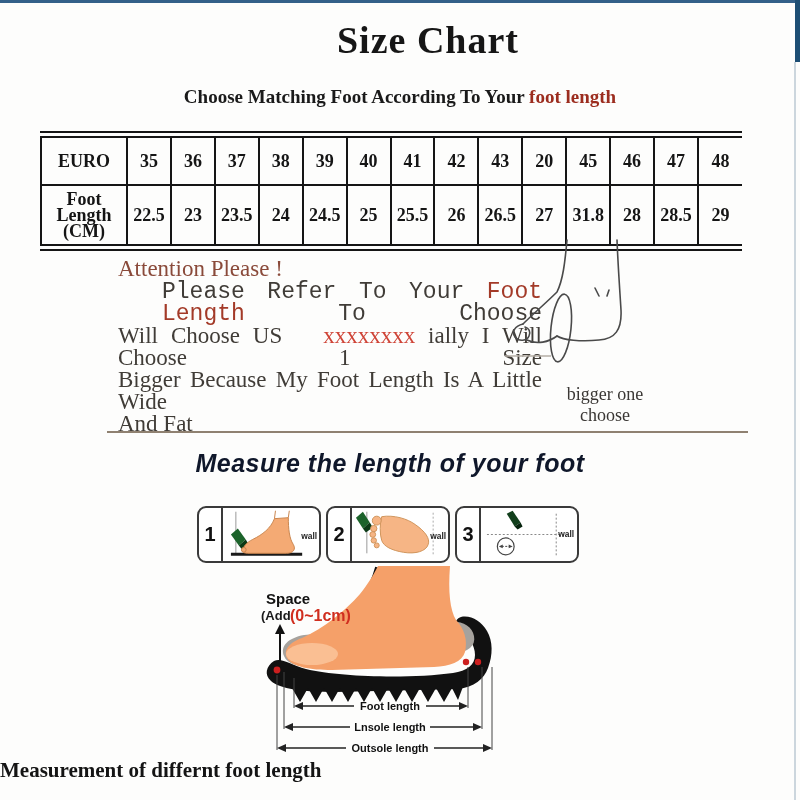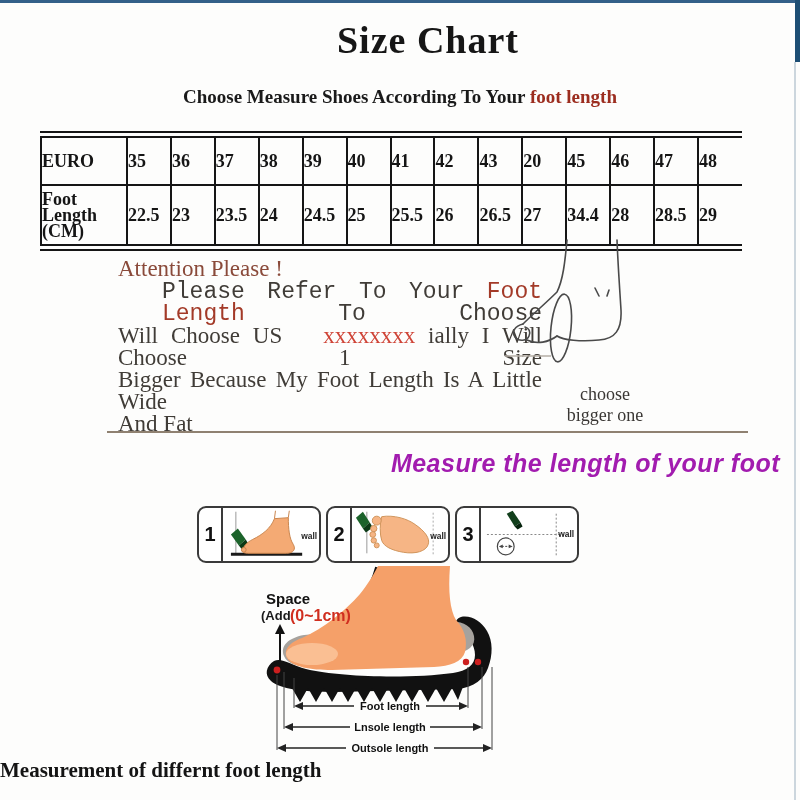--- a/index.html
+++ b/index.html
@@ -10,21 +10,21 @@
   .rightedge{position:absolute;right:4px;top:62px;width:2px;height:738px;background:#ccd6dd;}
 
   .title{position:absolute;left:0;top:18px;width:800px;text-align:center;
          font-size:38px;font-weight:bold;color:#161616;letter-spacing:1px;margin-left:28px;}
   .subtitle{position:absolute;left:0;top:86px;width:800px;text-align:center;
             font-size:19px;font-weight:bold;color:#1a1a1a;}
   .subtitle .hl{color:#9c2d1f;}
 
   table.size-table{position:absolute;left:40px;top:131px;width:702px;table-layout:fixed;
        border-collapse:collapse;border-top:7px double #151515;border-bottom:7px double #151515;}
-  table.size-table td{border:2px solid #151515;vertical-align:middle;
+  table.size-table td{border:2px solid #151515;text-align:center;vertical-align:middle;
        font-weight:bold;font-size:18px;color:#151515;padding:0;}
   table.size-table td:first-child{width:84px;}
   table.size-table td:last-child{border-right:none;}
   tr.r1 td{height:46px;}
   tr.r2 td{height:58px;}
   td.rowhead{font-size:19px;}
   td.foothead{font-size:15px;line-height:16px;}
 
   .attention{position:absolute;left:118px;top:258px;width:424px;font-size:23px;
              color:#403c37;line-height:22px;}
@@ -33,23 +33,23 @@
   .attention .indent{padding-left:44px;font-family:Liberation Mono, monospace;}
   .attention .red1{color:#a33a28;}
   .attention .muted{color:#7b756d;}
   .attention .xs{color:#cf4437;margin-left:28px;}
 
   .foot-sketch{position:absolute;left:505px;top:238px;width:175px;height:150px;}
   .bigger-note{position:absolute;left:535px;top:384px;width:140px;text-align:center;
                font-size:18px;line-height:21px;color:#3a3734;}
   .divider{position:absolute;left:107px;top:431px;width:641px;height:2px;background:#8f8171;}
 
-  .measure-heading{position:absolute;left:0;top:449px;width:780px;text-align:right;
+  .measure-heading{position:absolute;left:0;top:449px;width:780px;text-align:center;
       font-family:"Liberation Sans",sans-serif;font-style:italic;font-weight:bold;
-      font-size:25px;color:#a21caf;letter-spacing:0.5px;}
+      font-size:25px;color:#0f172a;letter-spacing:0.5px;}
 
   .panels{position:absolute;left:197px;top:506px;display:flex;gap:5px;}
   .panel{box-sizing:border-box;width:124px;height:57px;border:2.5px solid #3a3a3a;
          border-radius:9px;background:#fff;display:flex;align-items:stretch;overflow:hidden;}
   .panel-num{width:22px;border-right:2px solid #3a3a3a;display:flex;align-items:center;
       justify-content:center;font-family:"Liberation Sans",sans-serif;font-weight:bold;
       font-size:20px;color:#111;}
   .panel-art{flex:1;}
 
   .shoe-svg{position:absolute;left:228px;top:562px;width:345px;height:200px;}
@@ -60,21 +60,21 @@
 </head>
 <body>
 
 <div class="page">
   <div class="topbar"></div>
   <div class="rightbar"></div>
   <div class="rightedge"></div>
 
   <div class="title">Size Chart</div>
 
-  <div class="subtitle"><span>Choose Measure Shoes According To Your </span><span class="hl">foot length</span></div>
+  <div class="subtitle"><span>Choose Matching Foot According To Your </span><span class="hl">foot length</span></div>
 
   <table class="size-table">
     <tbody>
         <tr class="r1">
       <td class="rowhead">EURO</td>
       <td>35</td>
       <td>36</td>
       <td>37</td>
       <td>38</td>
       <td>39</td>
@@ -93,21 +93,21 @@
       <td>22.5</td>
       <td>23</td>
       <td>23.5</td>
       <td>24</td>
       <td>24.5</td>
       <td>25</td>
       <td>25.5</td>
       <td>26</td>
       <td>26.5</td>
       <td>27</td>
-      <td>34.4</td>
+      <td>31.8</td>
       <td>28</td>
       <td>28.5</td>
       <td>29</td>
     </tr>
   </tbody>
     </table>
 
   <div class="attention">
     <div class="heading">Attention Please !</div>
     <div class="just indent"><span>Please Refer To Your </span><span class="red1">Foot Length</span><span> To Choose</span></div>
@@ -123,22 +123,22 @@
       <path d="M18,86 C10,88 6,94 10,99 C14,104 22,103 24,98 C26,94 24,90 20,89"></path>
       <path d="M22,102 C32,107 44,104 52,98"></path>
       <path d="M90,50 L94,58"></path>
       <path d="M104,52 L102,58"></path>
       <ellipse cx="56" cy="90" rx="10" ry="34" transform="rotate(6 56 90)"></ellipse>
     </g>
     <line x1="0" y1="118" x2="46" y2="118" stroke="#b5aea6" stroke-width="1.3"></line>
   </svg>
 
   <div class="bigger-note">
+    <div>bigger one</div>
     <div>choose</div>
-    <div>bigger one</div>
   </div>
 
   <div class="divider"></div>
 
   <div class="measure-heading">Measure the length of your foot</div>
 
   <div class="panels">
     <div class="panel">
       <div class="panel-num">1</div>
       <svg class="panel-art" viewBox="0 0 97 52">

